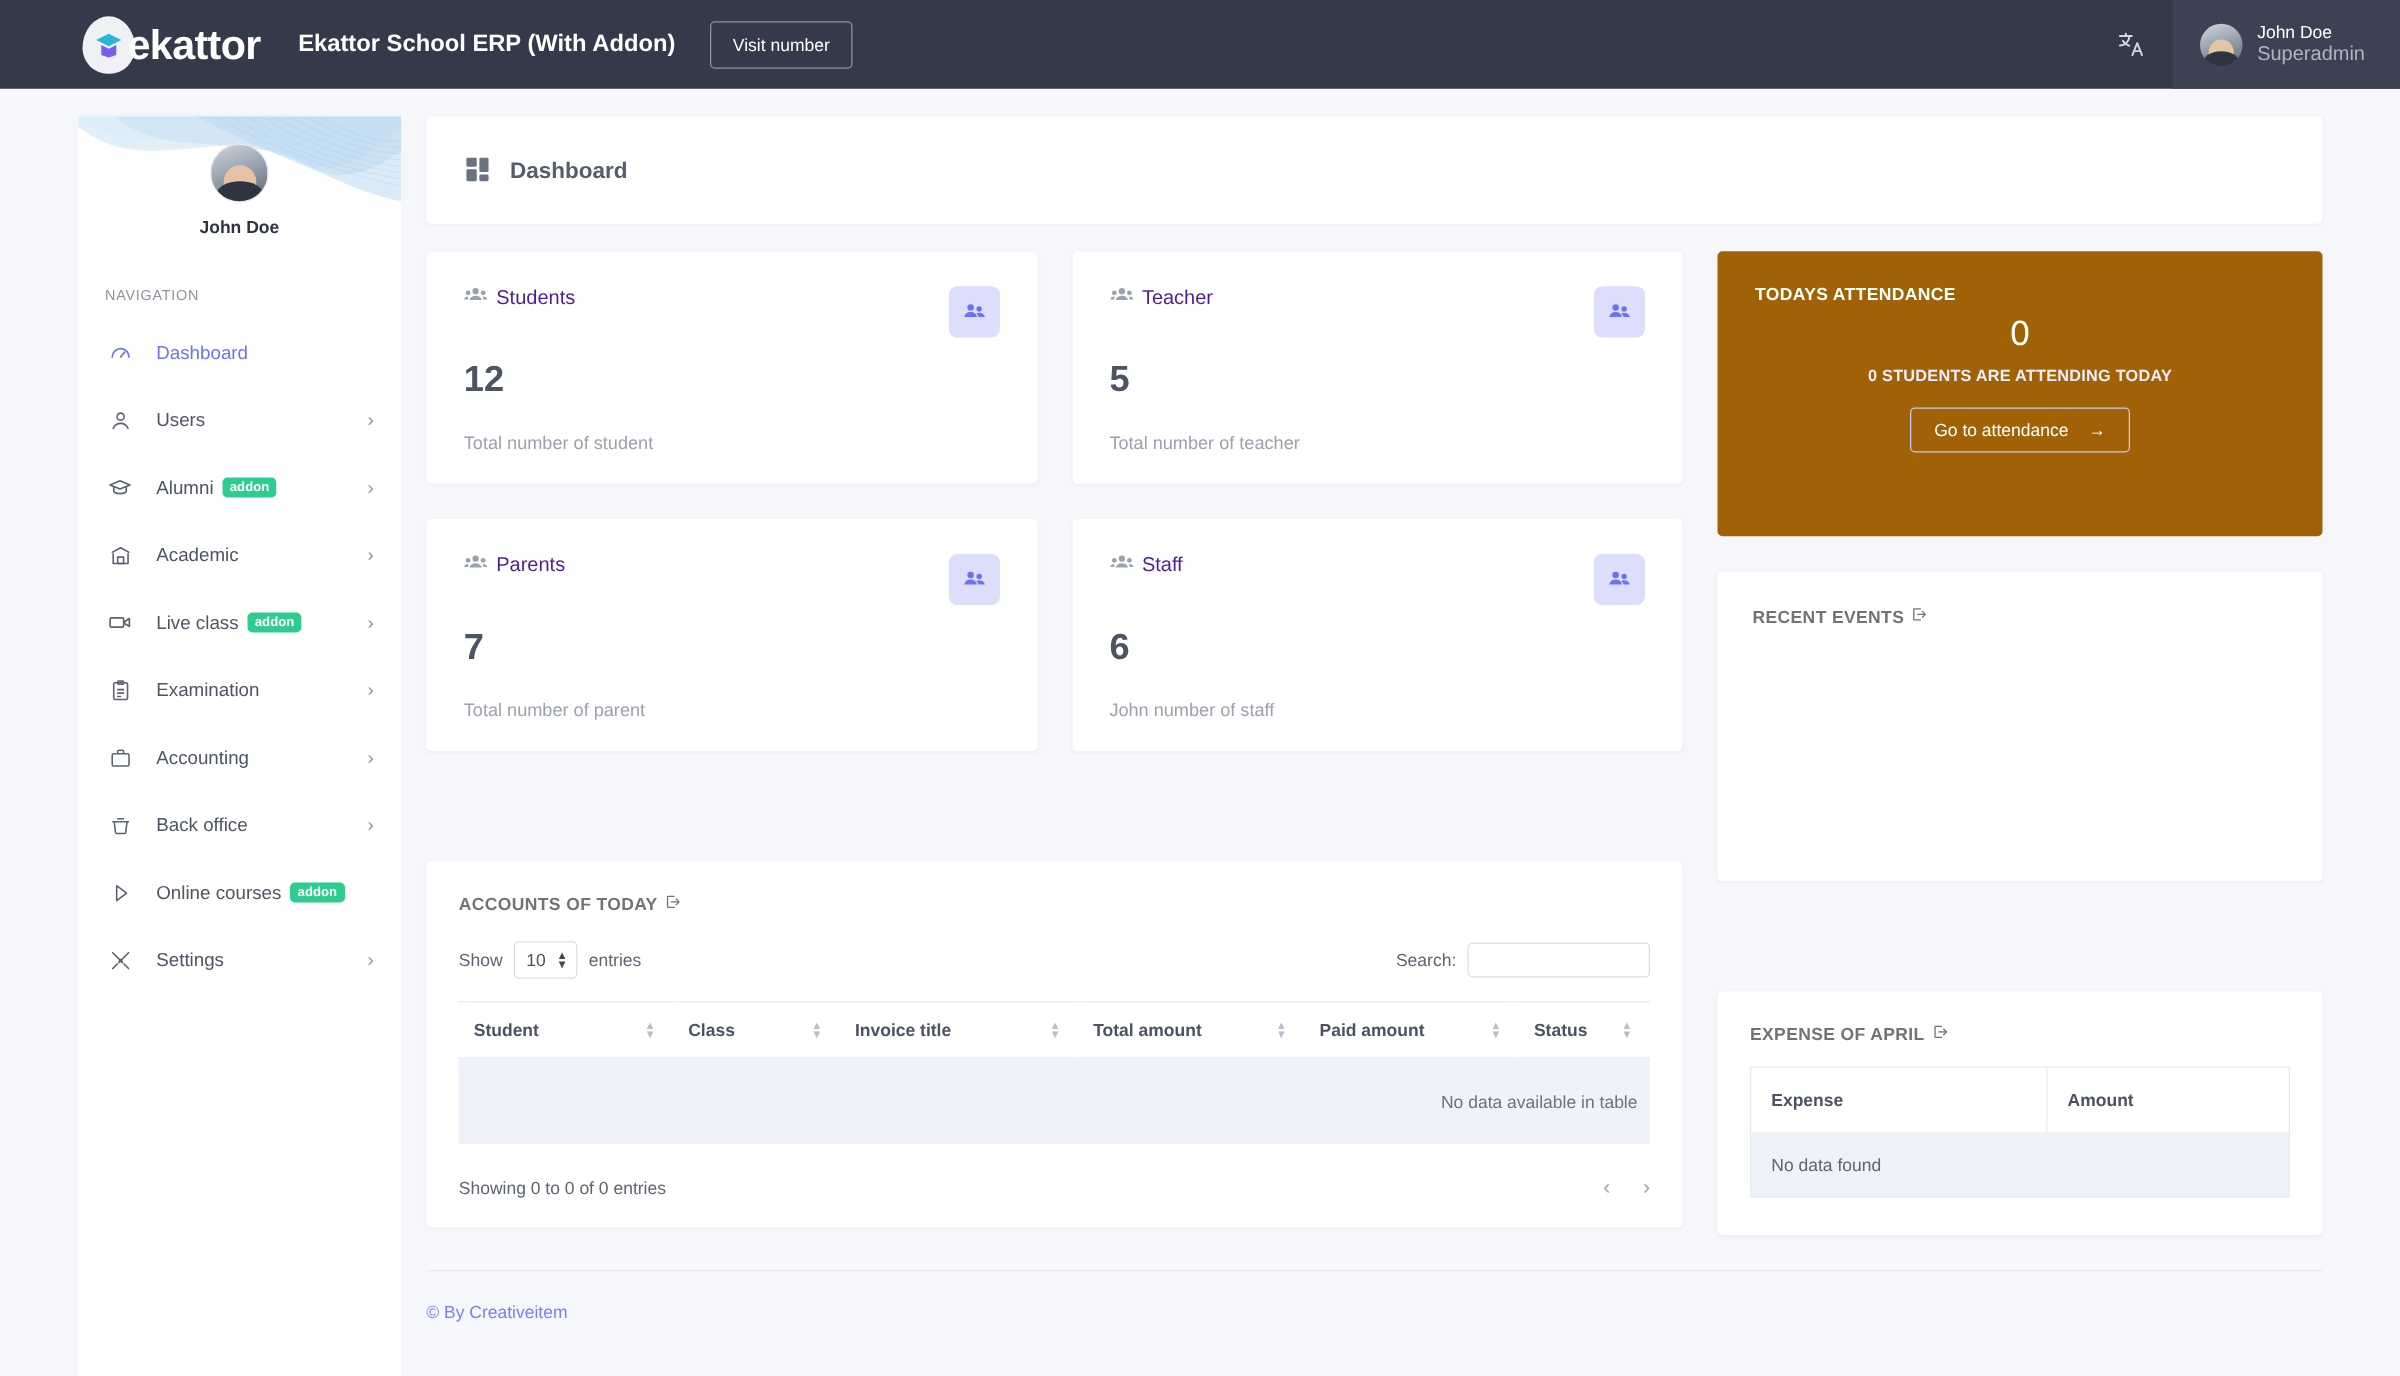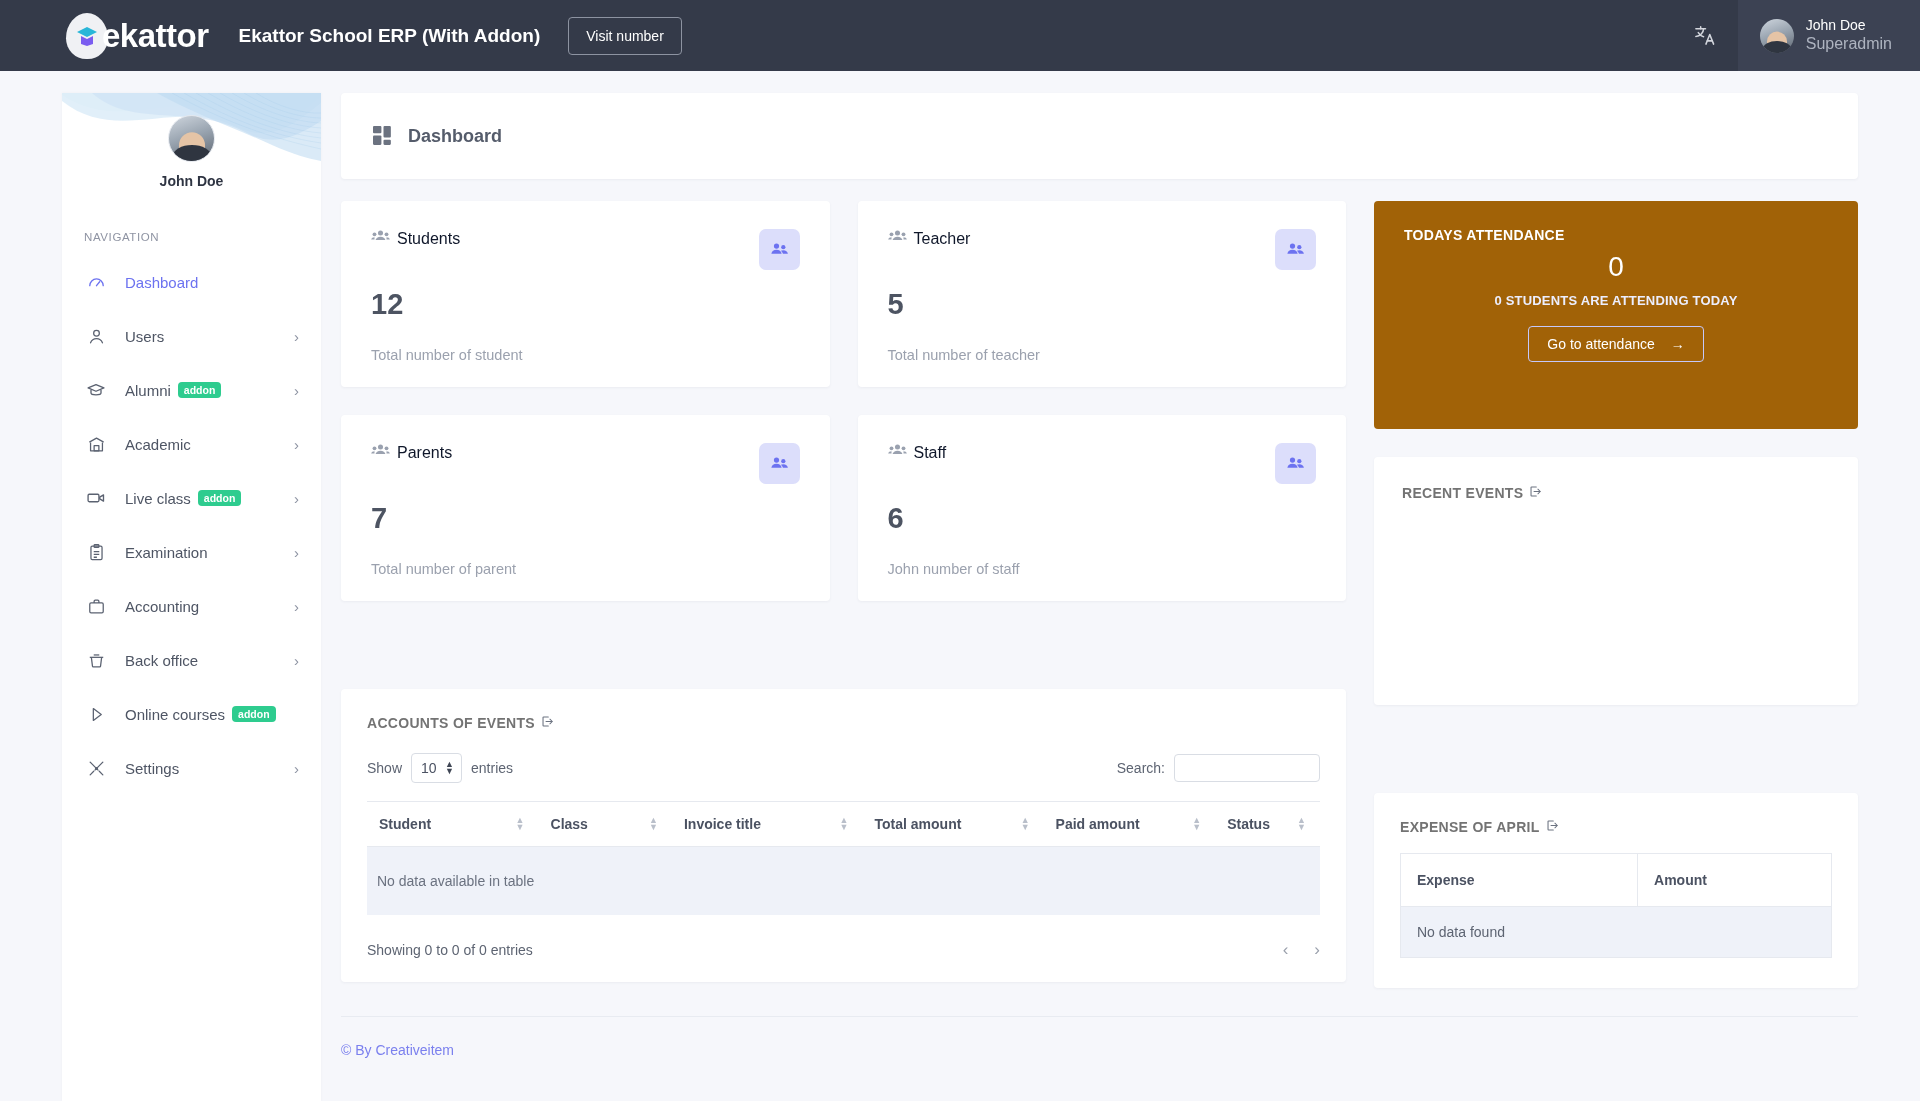--- a/index.html
+++ b/index.html
@@ -145,21 +145,21 @@
   .page-title { font-size: 18px; font-weight: bold; color:#555c6b; }
 
   .grid { display:flex; gap: 28px; align-items:flex-start; }
   .left-col { flex:1; min-width:0; }
   .right-col { width: 484px; flex:none; }
 
   .stat-row { display:flex; gap: 28px; margin-bottom: 28px; }
   .stat-card { flex:1; height: 186px; padding: 28px 30px; position:relative; }
   .stat-top { display:flex; align-items:flex-start; }
   .stat-label {
-    font-size: 16px; color:#0f172a; display:flex; align-items:center; gap:7px;
+    font-size: 16px; color:#4c1d95; display:flex; align-items:center; gap:7px;
   }
   .stat-icon-box {
     margin-left:auto; width: 41px; height: 41px; border-radius: 7px;
     background: #dcdefb; display:flex; align-items:center; justify-content:center;
   }
   .stat-num {
     font-size: 29px; font-weight: bold; color:#4d5462; margin-top: 18px;
   }
   .stat-sub { font-size: 14.5px; color:#9ba1ae; margin-top: 26px; }
 
@@ -209,21 +209,21 @@
   table.dt { width:100%; border-collapse: collapse; margin-top: 18px; }
   table.dt th {
     text-align:left; font-size: 14px; font-weight:bold; color:#4b5262;
     padding: 14px 10px 14px 12px; border-bottom:1px solid #e6e9ef;
     border-top:1px solid #e6e9ef; position:relative; cursor:pointer;
     white-space:nowrap;
   }
   .sort-ic { position:absolute; right:14px; top:50%; transform:translateY(-50%); color:#b9bfca; font-size:9px; line-height:7px; }
   .empty-row td {
     background:#eff2f9; color:#6b7280; font-size:14px;
-    text-align:left; padding: 26px 10px;
+    text-align:right; padding: 26px 10px;
   }
   .tbl-foot { display:flex; align-items:center; margin-top: 26px; }
   .tbl-info { font-size:14px; color:#5d6472; }
   .pager { margin-left:auto; display:flex; gap: 26px; }
   .pg-btn { color:#9aa0ac; font-size:17px; cursor:pointer; line-height:1; }
 
   
   .expense-card { padding: 26px 26px 30px; margin-top: 88px; }
   table.exp { width:100%; border-collapse:collapse; margin-top: 18px; }
   table.exp th {
@@ -553,21 +553,21 @@
                   </svg>
               </span>
             </div>
             <div class="stat-num">6</div>
             <div class="stat-sub">John number of staff</div>
           </div>
         </div>
 
         <div class="card table-card">
           <div class="panel-title">
-            <span>ACCOUNTS OF EVENTS</span>
+            <span>ACCOUNTS OF TODAY</span>
             <span>
               <svg width="13" height="13" viewBox="0 0 16 16" fill="none" stroke="#6b7280" stroke-width="1.3" stroke-linecap="round" stroke-linejoin="round">
                   <path d="M9 2.5H3.2A.7.7 0 0 0 2.5 3.2v9.6a.7.7 0 0 0 .7.7H9"></path>
                   <path d="M11 5.2L13.8 8 11 10.8"></path>
                   <path d="M6.2 8h7.4"></path>
                 </svg>
             </span>
           </div>
 
           <div class="tbl-controls">

